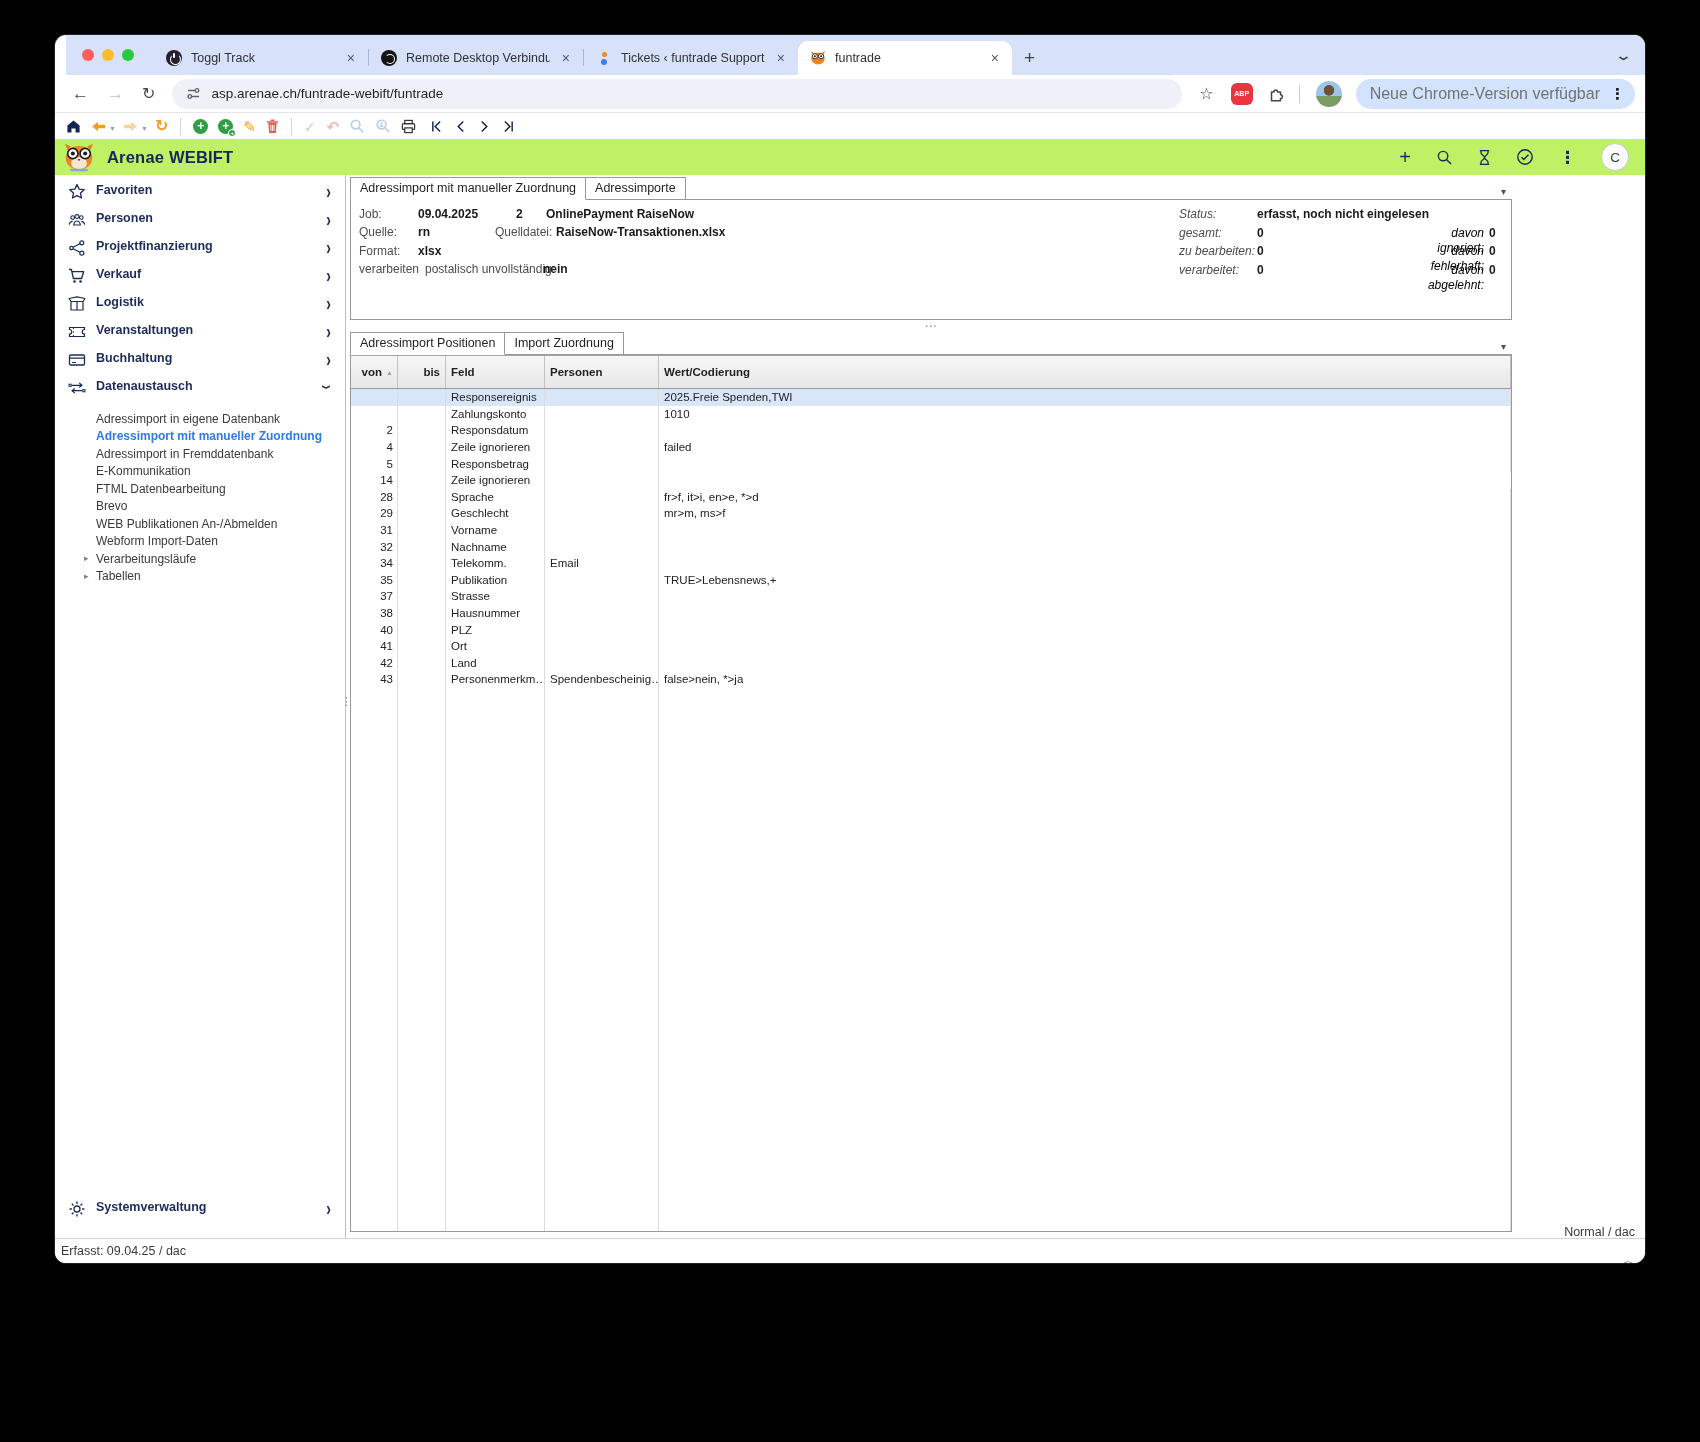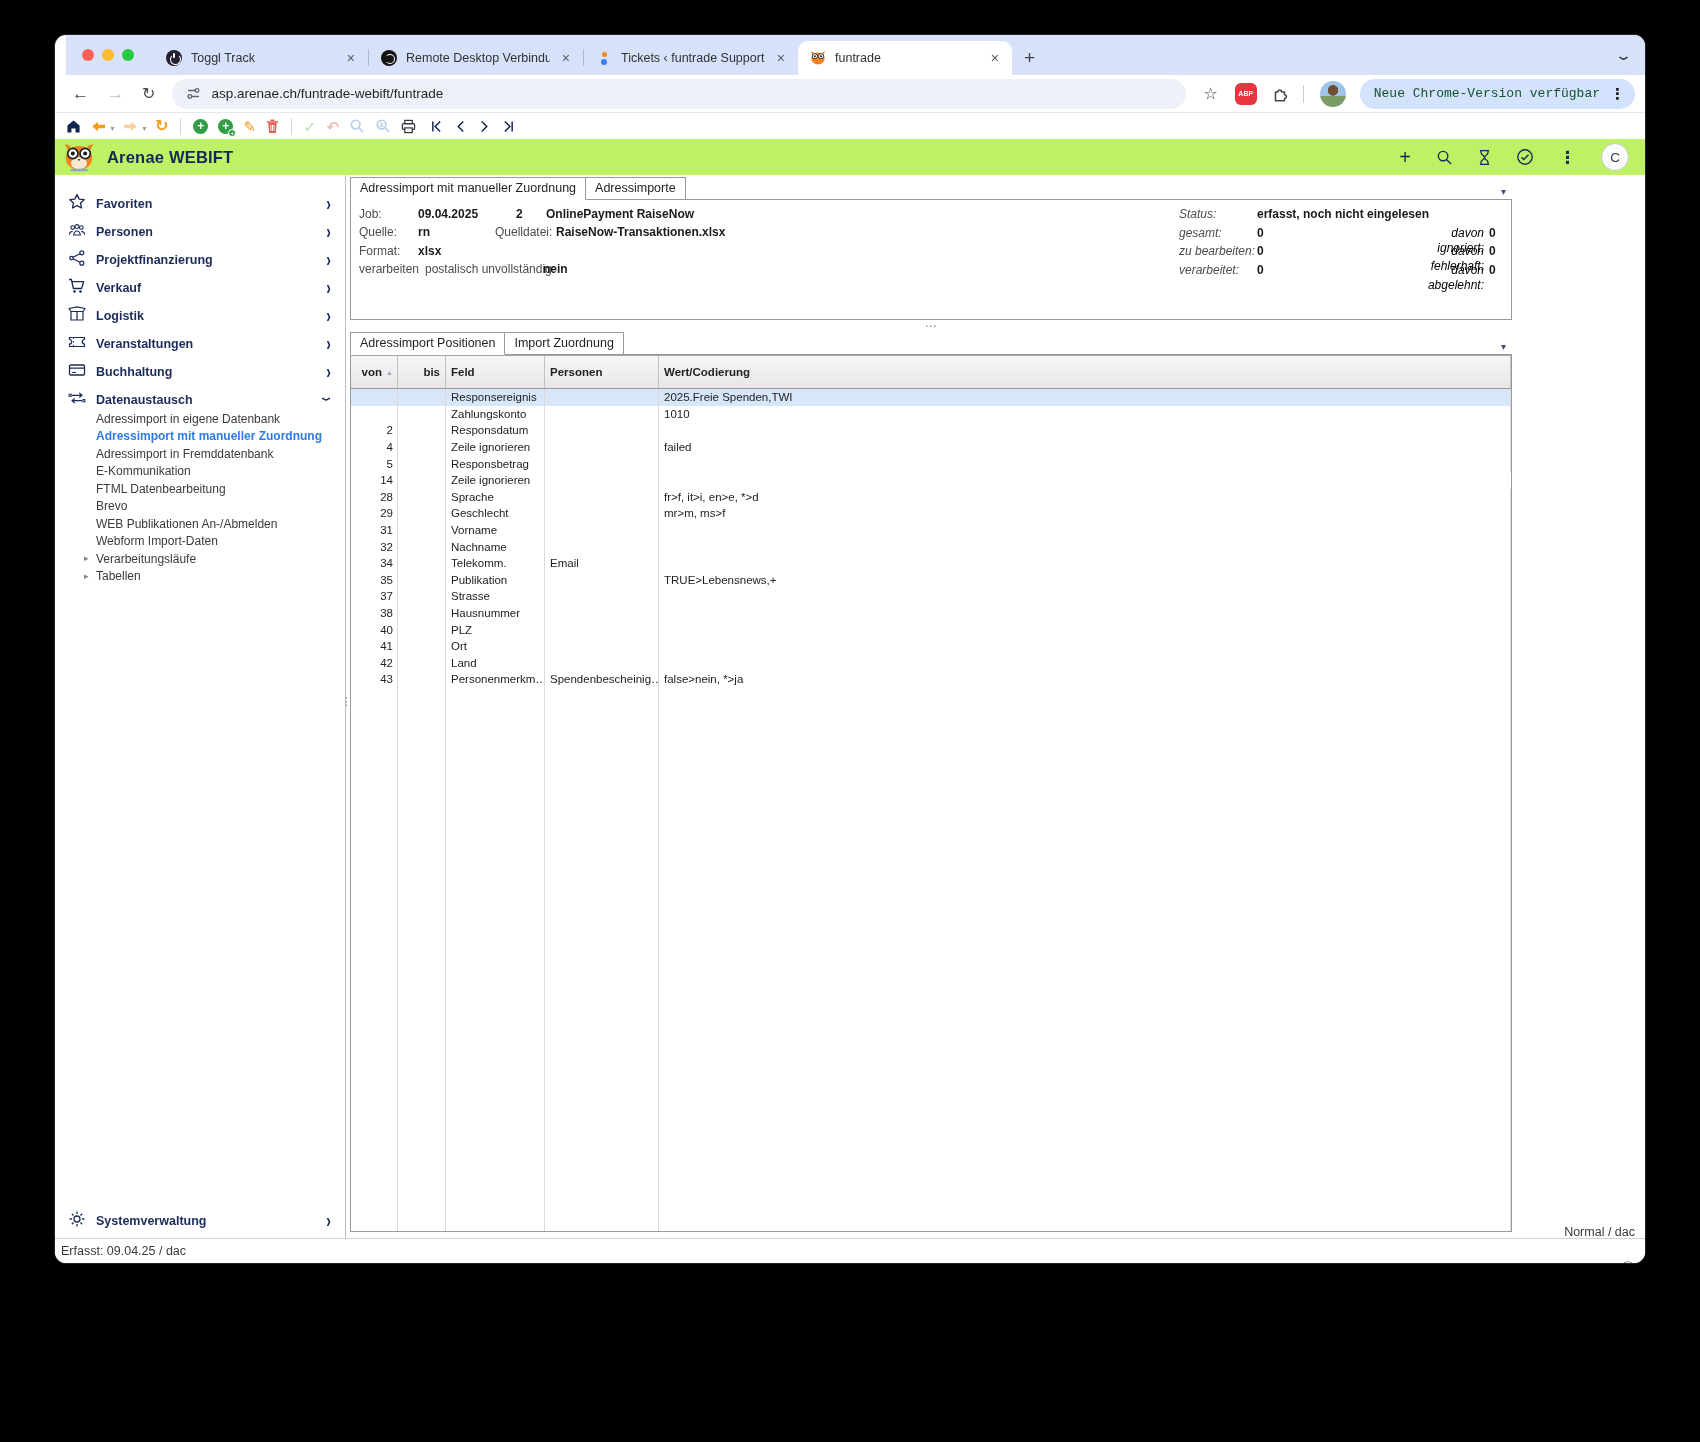--- a/index.html
+++ b/index.html
@@ -39,21 +39,21 @@
     padding:0 14px;margin:0 8px;}
   .urltext{font-size:13.5px;color:#1f2124;margin-left:10px;}
   .abp{width:22px;height:22px;border-radius:6px;background:#e8353f;color:#fff;font-size:7px;font-weight:bold;
     display:flex;align-items:center;justify-content:center;margin:0 8px;}
   .tb-sep{width:1px;height:18px;background:#c9ccd1;margin:0 8px;}
   .avatar{width:26px;height:26px;border-radius:50%;margin:0 8px;
     background:radial-gradient(circle at 50% 36%,#6e4f37 0 24%,transparent 26%),
     linear-gradient(180deg,#9ec4ea 0 58%,#7a9c67 58% 100%);}
   .pill{background:#d3e3fd;height:30px;border-radius:15px;display:flex;align-items:center;
     padding:0 6px 0 14px;margin-left:6px;}
-  .pill .ptext{font-size:13px;color:#14532d;font-family:Liberation Mono, monospace;}
+  .pill .ptext{font-size:16px;color:#737373;}
   .pill .kebab{font-size:15px;color:#17181a;margin-left:10px;margin-right:4px;font-weight:bold;}
 
   
   .apptb{height:26px;display:flex;align-items:center;padding:0 4px 0 6px;background:#fff;flex:none;}
   .ati{display:inline-flex;align-items:center;justify-content:center;margin:0 5px;line-height:1;}
   .caret{font-size:7px;color:#9aa0a8;margin:4px 2px 0 -2px;}
   .at-sep{width:1px;height:17px;background:#d2d5d9;margin:0 7px;}
   .glyph-o{color:#f59b1e;font-size:16px;font-weight:bold;}
   .pencil{color:#f59b1e;font-size:15px;transform:rotate(0deg);}
   .gcirc{width:15px;height:15px;border-radius:50%;background:#2f9e44;color:#fff;font-size:12px;font-weight:bold;
@@ -68,21 +68,21 @@
   .apptitle{font-size:16.5px;font-weight:bold;color:#15265c;margin-left:12px;letter-spacing:.2px;}
   .hicons{margin-left:auto;display:flex;align-items:center;gap:25px;color:#1b2b57;}
   .hplus{font-size:20px;font-weight:500;line-height:1;}
   .hkebab{font-size:17px;font-weight:bold;}
   .cbtn{width:28px;height:28px;border-radius:50%;border:1px solid #c6c9ce;background:#fafbfc;
     display:flex;align-items:center;justify-content:center;font-size:13.5px;color:#3c4043;}
 
   
   .appbody{flex:1;display:flex;min-height:0;background:#fff;}
   .sidebar{width:290px;flex:none;display:flex;flex-direction:column;padding-top:8px;}
-  .nav-item{height:28px;display:flex;align-items:flex-end;padding:0 14px 0 12px;color:#1b2b57;}
+  .nav-item{height:28px;display:flex;align-items:flex-start;padding:0 14px 0 12px;color:#1b2b57;}
   .nav-icon{width:20px;height:18px;display:flex;align-items:center;justify-content:center;}
   .nav-icon svg{width:18px;height:18px;}
   .nav-label{margin-left:9px;font-size:12.5px;font-weight:700;color:#1c2b5a;flex:1;}
   .nav-chev{font-size:14px;font-weight:bold;color:#1b2b57;transform:scaleY(1.4);}
   .nav-chev.down{transform:rotate(90deg) scaleY(1.4);}
   .subitems{padding:3px 0 4px 0;}
   .sub-item{height:17.5px;display:flex;align-items:center;padding-left:41px;font-size:12px;color:#3a3a3a;position:relative;}
   .sub-item.active{color:#2e7be5;font-weight:700;}
   .sub-item .tri{position:absolute;left:29px;top:4px;color:#7e8288;font-size:9px;line-height:1;}
   .sysitem{margin-top:auto;margin-bottom:10px;}

